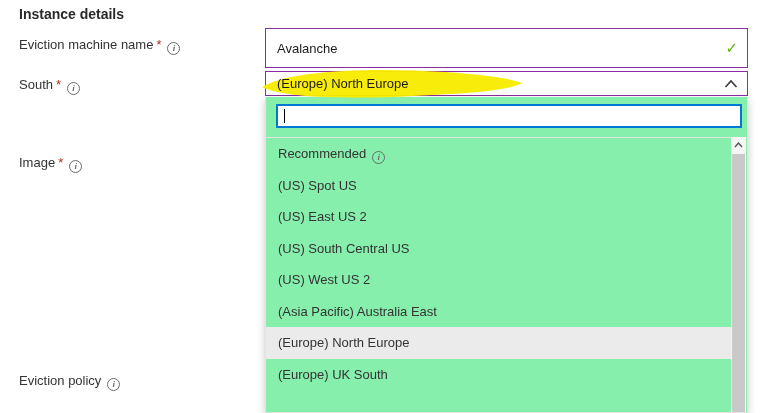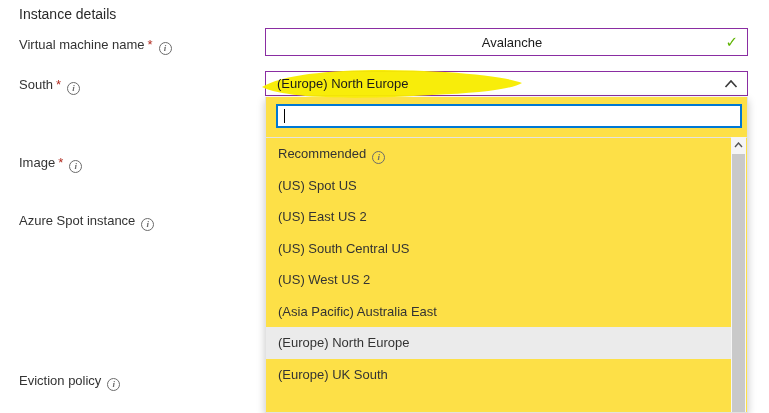--- a/index.html
+++ b/index.html
@@ -8,40 +8,40 @@
     --valid-green:#5db300;
     --marker-yellow:#f8ec00;
     --selected-row:#ebebeb;
     --asterisk-red:#b02b20;
   }
   *{margin:0;padding:0;box-sizing:border-box;}
   html,body{width:769px;height:413px;overflow:hidden;background:#fff;
     font-family:"Liberation Sans","DejaVu Sans",sans-serif;color:#333;}
   .stage{position:relative;width:769px;height:413px;background:#fff;}
 
-  .section-title{position:absolute;left:19px;top:6px;font-size:14px;font-weight:400;color:#292929;}
+  .section-title{position:absolute;left:19px;top:6px;font-size:14px;font-weight:700;color:#292929;}
 
   .flabel{position:absolute;left:19px;font-size:13px;color:#333;white-space:nowrap;height:16px;line-height:16px;}
   .req{color:var(--asterisk-red);margin-left:3px;font-size:13px;}
   .info{display:inline-block;width:13px;height:13px;margin-left:6px;border:1px solid #6b6b6b;border-radius:50%;
     font-size:9px;line-height:11px;text-align:center;color:#6b6b6b;vertical-align:-2px;
     font-family:"Liberation Serif","DejaVu Serif",serif;font-style:italic;font-weight:700;}
 
   .textfield{position:absolute;left:265px;width:483px;background:#fff;border:1px solid var(--field-border);
     font-size:13px;color:#1b1b1b;display:flex;align-items:center;}
-  .tf-vm{top:28px;height:28px;justify-content:center;}
+  .tf-vm{top:28px;height:40px;}
   .tf-region{top:71px;height:25px;cursor:pointer;}
   .tf-text{padding-left:11px;position:relative;z-index:4;}
   .check{position:absolute;right:9px;top:50%;transform:translateY(-50%);color:var(--valid-green);
     font-size:15px;font-weight:700;}
   .chev{position:absolute;right:9px;top:50%;transform:translateY(-50%);z-index:4;display:flex;}
 
   .marker{position:absolute;left:250px;top:62px;z-index:3;pointer-events:none;}
 
-  .flyout{position:absolute;left:265px;top:97px;width:483px;height:316px;background:#fde047;z-index:2;
+  .flyout{position:absolute;left:265px;top:97px;width:483px;height:316px;background:#86efac;z-index:2;
     border:1px solid #e2e2e2;border-top:none;box-shadow:0 3px 8px rgba(0,0,0,.22);}
   .searchbox{position:absolute;left:10px;top:7px;width:466px;height:24px;border:2px solid var(--focus-border);
     background:#fff;}
   .searchbox input{width:100%;height:100%;border:none;outline:none;font-size:13px;padding:0 6px;
     font-family:inherit;color:#1b1b1b;caret-color:#000;}
   .caret{position:absolute;left:6px;top:3px;width:1px;height:14px;background:#000;}
 
   .list{position:absolute;left:0;top:40px;right:0;bottom:0;border-top:1px solid #e3e3e3;overflow:hidden;}
   .row{height:31.5px;line-height:31.5px;font-size:13px;color:#333;padding-left:12px;white-space:nowrap;
     width:calc(100% - 15px);cursor:pointer;}
@@ -54,30 +54,27 @@
   .sbar .thumb{position:absolute;top:17px;bottom:0;left:1px;width:13px;background:#c9c9c9;cursor:pointer;}
 </style>
 </head>
 <body>
 
 <div class="stage">
 
   <div class="section-title">Instance details</div>
 
   <div class="flabel" style="top:37px">
-    <span>Virtual machine name</span><span class="req">*</span><span class="info">i</span>
+    <span>Eviction machine name</span><span class="req">*</span><span class="info">i</span>
   </div>
   <div class="flabel" style="top:77px">
     <span>South</span><span class="req">*</span><span class="info">i</span>
   </div>
   <div class="flabel" style="top:155px">
     <span>Image</span><span class="req">*</span><span class="info">i</span>
-  </div>
-  <div class="flabel" style="top:213px">
-    <span>Azure Spot instance</span><span class="info">i</span>
   </div>
   <div class="flabel" style="top:373px">
     <span>Eviction policy</span><span class="info">i</span>
   </div>
 
   <div class="textfield tf-vm">
     <span class="tf-text">Avalanche</span>
     <span class="check">✓</span>
   </div>
 

